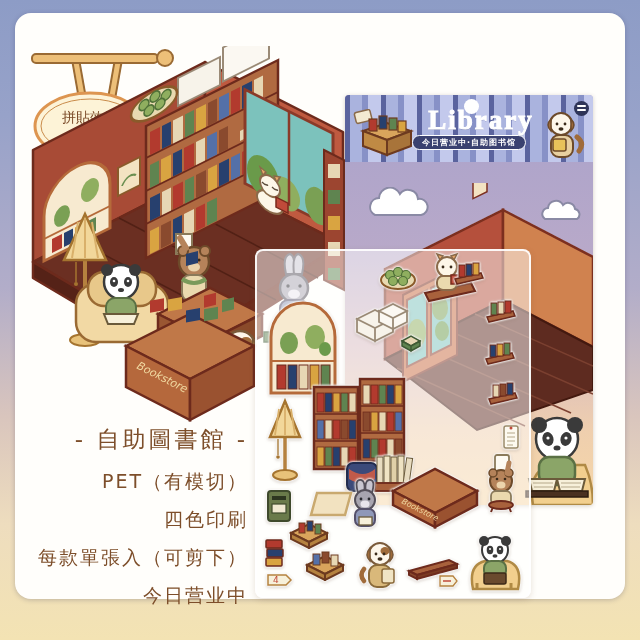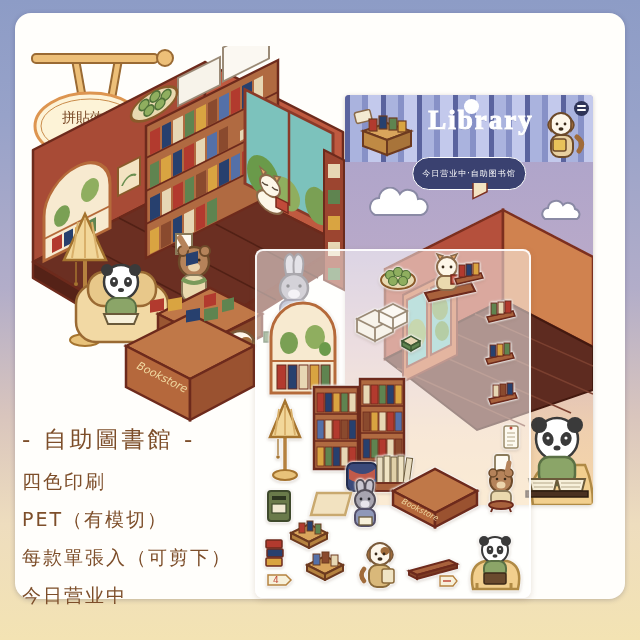--- a/index.html
+++ b/index.html
@@ -10,32 +10,32 @@
   .card{left:15px;top:13px;width:610px;height:586px;background:#fffefb;border-radius:16px;
     box-shadow:0 1px 5px rgba(40,40,80,.25);}
   
   .packaging{left:345px;top:95px;width:248px;height:410px;border-radius:4px;overflow:hidden;
     background:linear-gradient(180deg,#a9a2cb 0%,#b8a9c9 38%,#d9bcc0 62%,#efcfae 82%,#f6d7a8 100%);
     box-shadow:0 1px 4px rgba(80,60,40,.25);}
   .pk-header{left:0;top:0;width:248px;height:67px;
     background:repeating-linear-gradient(90deg,#5a639e 0 5px,#aab3de 5px 17px,#8791c7 17px 23px,#c3c9ec 23px 36px);}
   .pk-title{left:0;top:10px;width:272px;text-align:center;color:#ffffff;font-size:27px;font-weight:700;
     letter-spacing:2px;-webkit-text-stroke:1px #fff;text-shadow:0 1px 0 rgba(58,62,110,.35);font-family:Liberation Serif, serif;}
-  .pk-pill{left:50%;top:62px;transform:translateX(-50%);background:#3a4170;border:1.5px solid #fff;
-    border-radius:999px;color:#fff;font-size:8px;letter-spacing:1px;padding:10px 9px;white-space:nowrap;}
+  .pk-pill{left:50%;top:40px;transform:translateX(-50%);background:#3a4170;border:1.5px solid #fff;
+    border-radius:999px;color:#fff;font-size:8px;letter-spacing:1px;padding:1px 9px;white-space:nowrap;font-weight:bold;}
   .pk-moon{left:119px;top:4px;width:15px;height:15px;border-radius:50%;background:#fff;}
   .pk-badge{right:4px;top:6px;width:15px;height:15px;border-radius:50%;background:#2e3458;}
   .pk-badge i{display:block;height:2px;background:#fff;margin:4px 3px 2px 3px;border-radius:2px;}
   .pk-badge i+i{margin-top:2px;}
   
   .sheet{left:255px;top:249px;width:272px;height:345px;background:rgba(255,255,255,.5);
     border:2px solid rgba(255,255,255,.9);border-radius:8px;box-shadow:0 2px 6px rgba(120,90,60,.18);}
   .stk{position:absolute;filter:drop-shadow(0 0 1px #fff) drop-shadow(0 0 1px #fff) drop-shadow(0 1px 1px rgba(90,60,40,.25));}
   
-  .ptext{left:22px;top:424px;width:240px;text-align:left;color:#7d4e2a;}
+  .ptext{left:8px;top:424px;width:240px;text-align:right;color:#7d4e2a;}
   .ptext .t{font-size:23px;letter-spacing:3px;margin-bottom:14px;white-space:nowrap;}
   .ptext .f{font-size:19px;letter-spacing:2px;margin-bottom:12px;white-space:nowrap;}
 </style>
 </head>
 <body>
 
 <div class="stage">
   <div class="abs card"></div>
 
   <svg class="abs" style="left:18px;top:46px;" width="330" height="380" viewBox="0 0 330 380">
@@ -585,18 +585,18 @@
           <line x1="6" y1="10" x2="14" y2="10"></line>
           <line x1="6" y1="14" x2="14" y2="14"></line>
           <line x1="6" y1="18" x2="14" y2="18"></line>
           <line x1="6" y1="22" x2="12" y2="22"></line>
         </g>
     </svg>
   </div>
 
   <div class="abs ptext">
     <div class="t">- 自助圖書館 -</div>
+    <div class="f">PET（有模切）</div>
     <div class="f">四色印刷</div>
-    <div class="f">PET（有模切）</div>
     <div class="f">每款單張入（可剪下）</div>
     <div class="f">今日营业中</div>
   </div>
 </div>
 
 </body></html>

